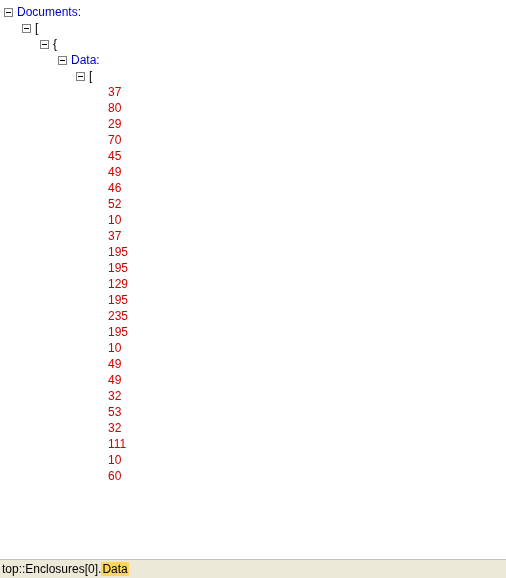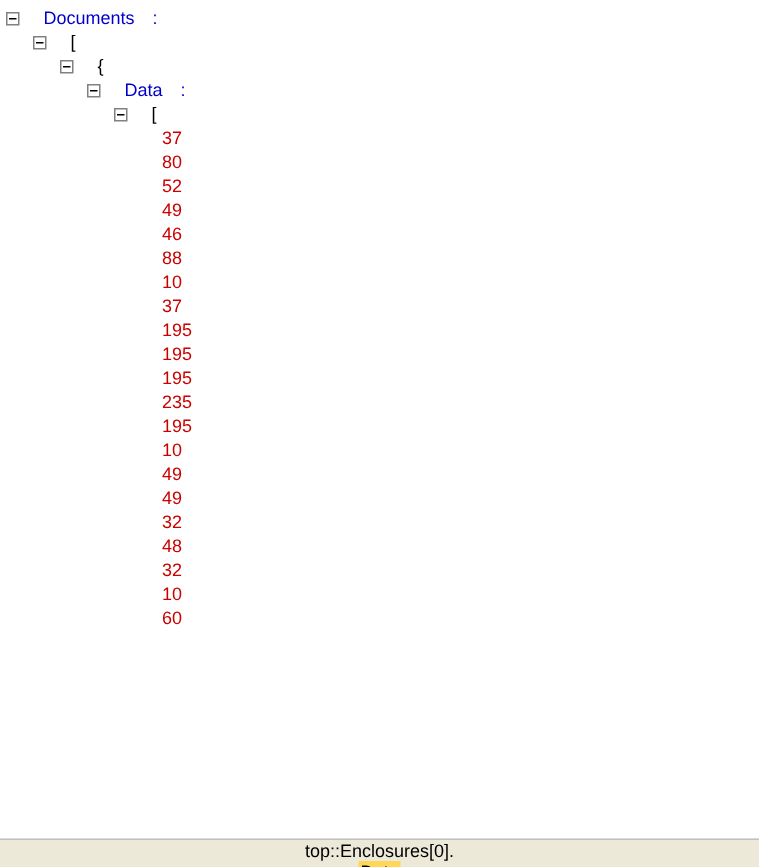--- a/index.html
+++ b/index.html
@@ -20,21 +20,20 @@
     right: 0;
     bottom: 24px;
     overflow: hidden;
     white-space: nowrap;
   }
   .node {
     line-height: 16px;
     display: flex;
     align-items: center;
     height: 16px;
-    gap: 12px;
   }
   .toggle {
     width: 9px;
     height: 9px;
     border: 1px solid #808080;
     box-sizing: border-box;
     display: inline-flex;
     align-items: center;
     justify-content: center;
     margin-right: 4px;
@@ -65,21 +64,20 @@
     left: 0;
     right: 0;
     height: 18px;
     background: #ece9d8;
     border-top: 1px solid #c0c0c0;
     display: flex;
     align-items: center;
     padding: 0 2px;
     font-size: 12px;
     color: #000000;
-    flex-direction: column;
   }
   .status-highlight {
     background: #ffd659;
     padding: 0 1px;
   }
 </style>
 </head>
 <body>
 
 <div class="viewer">
@@ -112,42 +110,51 @@
   </div>
 
   <div id="values-container">
       <div class="node leaf">
         <span class="label-value">37</span>
       </div>
       <div class="node leaf">
         <span class="label-value">80</span>
       </div>
       <div class="node leaf">
-        <span class="label-value">52</span>
+        <span class="label-value">29</span>
+      </div>
+      <div class="node leaf">
+        <span class="label-value">70</span>
+      </div>
+      <div class="node leaf">
+        <span class="label-value">45</span>
       </div>
       <div class="node leaf">
         <span class="label-value">49</span>
       </div>
       <div class="node leaf">
         <span class="label-value">46</span>
       </div>
       <div class="node leaf">
-        <span class="label-value">88</span>
+        <span class="label-value">52</span>
       </div>
       <div class="node leaf">
         <span class="label-value">10</span>
       </div>
       <div class="node leaf">
         <span class="label-value">37</span>
       </div>
       <div class="node leaf">
         <span class="label-value">195</span>
       </div>
       <div class="node leaf">
         <span class="label-value">195</span>
+      </div>
+      <div class="node leaf">
+        <span class="label-value">129</span>
       </div>
       <div class="node leaf">
         <span class="label-value">195</span>
       </div>
       <div class="node leaf">
         <span class="label-value">235</span>
       </div>
       <div class="node leaf">
         <span class="label-value">195</span>
       </div>
@@ -157,24 +164,27 @@
       <div class="node leaf">
         <span class="label-value">49</span>
       </div>
       <div class="node leaf">
         <span class="label-value">49</span>
       </div>
       <div class="node leaf">
         <span class="label-value">32</span>
       </div>
       <div class="node leaf">
-        <span class="label-value">48</span>
+        <span class="label-value">53</span>
       </div>
       <div class="node leaf">
         <span class="label-value">32</span>
+      </div>
+      <div class="node leaf">
+        <span class="label-value">111</span>
       </div>
       <div class="node leaf">
         <span class="label-value">10</span>
       </div>
       <div class="node leaf">
         <span class="label-value">60</span>
       </div>
     </div>
 
 </div>

